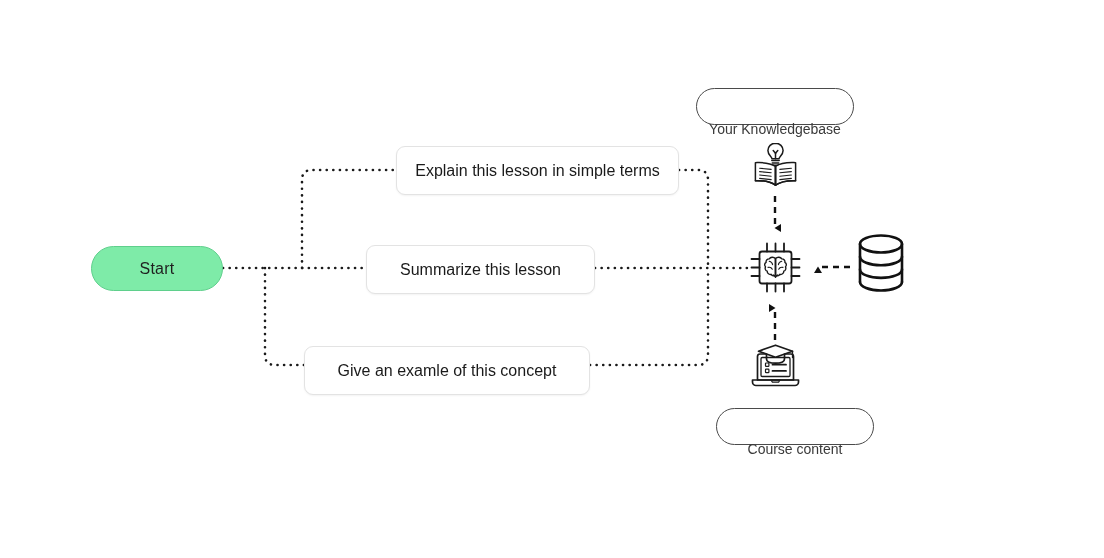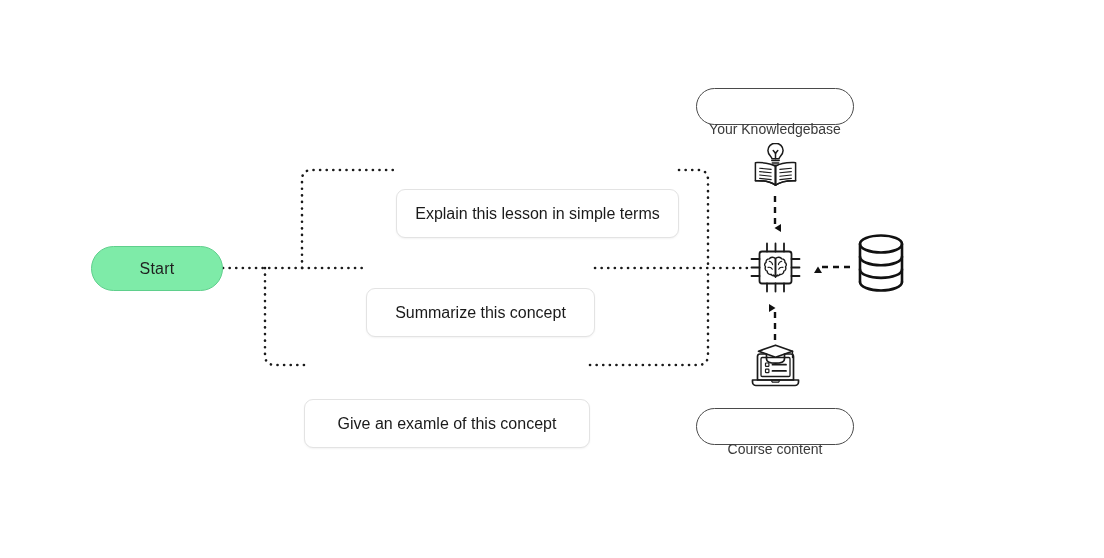--- a/index.html
+++ b/index.html
@@ -54,51 +54,50 @@
     position: absolute;
     background: #ffffff;
     border: 1px solid #e3e3e3;
     border-radius: 9px;
     display: flex;
     align-items: center;
     justify-content: center;
     box-sizing: border-box;
     box-shadow: 0 1px 2px rgba(0,0,0,0.05);
     z-index: 4;
-    margin-top: 43px;
   }
   .prompt-box .label {
     font-size: 16px;
     color: #1a1a1a;
     white-space: nowrap;
   }
   #box-explain   { left: 396px; top: 146px; width: 283px; height: 49px; }
   #box-summarize { left: 366px; top: 245px; width: 229px; height: 49px; }
-  #box-example   { left: 304px; top: 356px; width: 286px; height: 49px; }
+  #box-example   { left: 304px; top: 346px; width: 286px; height: 49px; }
 
   
   .source-pill {
     position: absolute;
     background: #ffffff;
     border: 1.4px solid #4a4a4a;
     border-radius: 19px;
     display: flex;
     align-items: center;
     justify-content: center;
     box-sizing: border-box;
     z-index: 4;
   }
   .source-pill .label {
     font-size: 14px;
     color: #3a3a3a;
     white-space: nowrap;
     margin-top: 45px;
   }
   #pill-knowledgebase { left: 696px; top: 88px;  width: 158px; height: 37px; }
-  #pill-coursecontent { left: 696px; top: 408px; width: 158px; height: 37px; }
+  #pill-coursecontent { left: 716px; top: 408px; width: 158px; height: 37px; }
 
   
   .icon-node {
     position: absolute;
     z-index: 4;
     line-height: 0;
   }
   #icon-book     { left: 748px; top: 140px; width: 55px; height: 52px; }
   #icon-chip     { left: 747px; top: 239px; width: 57px; height: 57px; }
   #icon-laptop   { left: 748px; top: 343px; width: 55px; height: 52px; }
@@ -146,21 +145,21 @@
 
   <div class="start-node" id="node-start">
     <span class="label">Start</span>
   </div>
 
   <div class="prompt-box" id="box-explain">
     <span class="label">Explain this lesson in simple terms</span>
   </div>
 
   <div class="prompt-box" id="box-summarize">
-    <span class="label">Summarize this concept</span>
+    <span class="label">Summarize this lesson</span>
   </div>
 
   <div class="prompt-box" id="box-example">
     <span class="label">Give an examle of this concept</span>
   </div>
 
   <div class="source-pill" id="pill-knowledgebase">
     <span class="label">Your Knowledgebase</span>
   </div>
 

